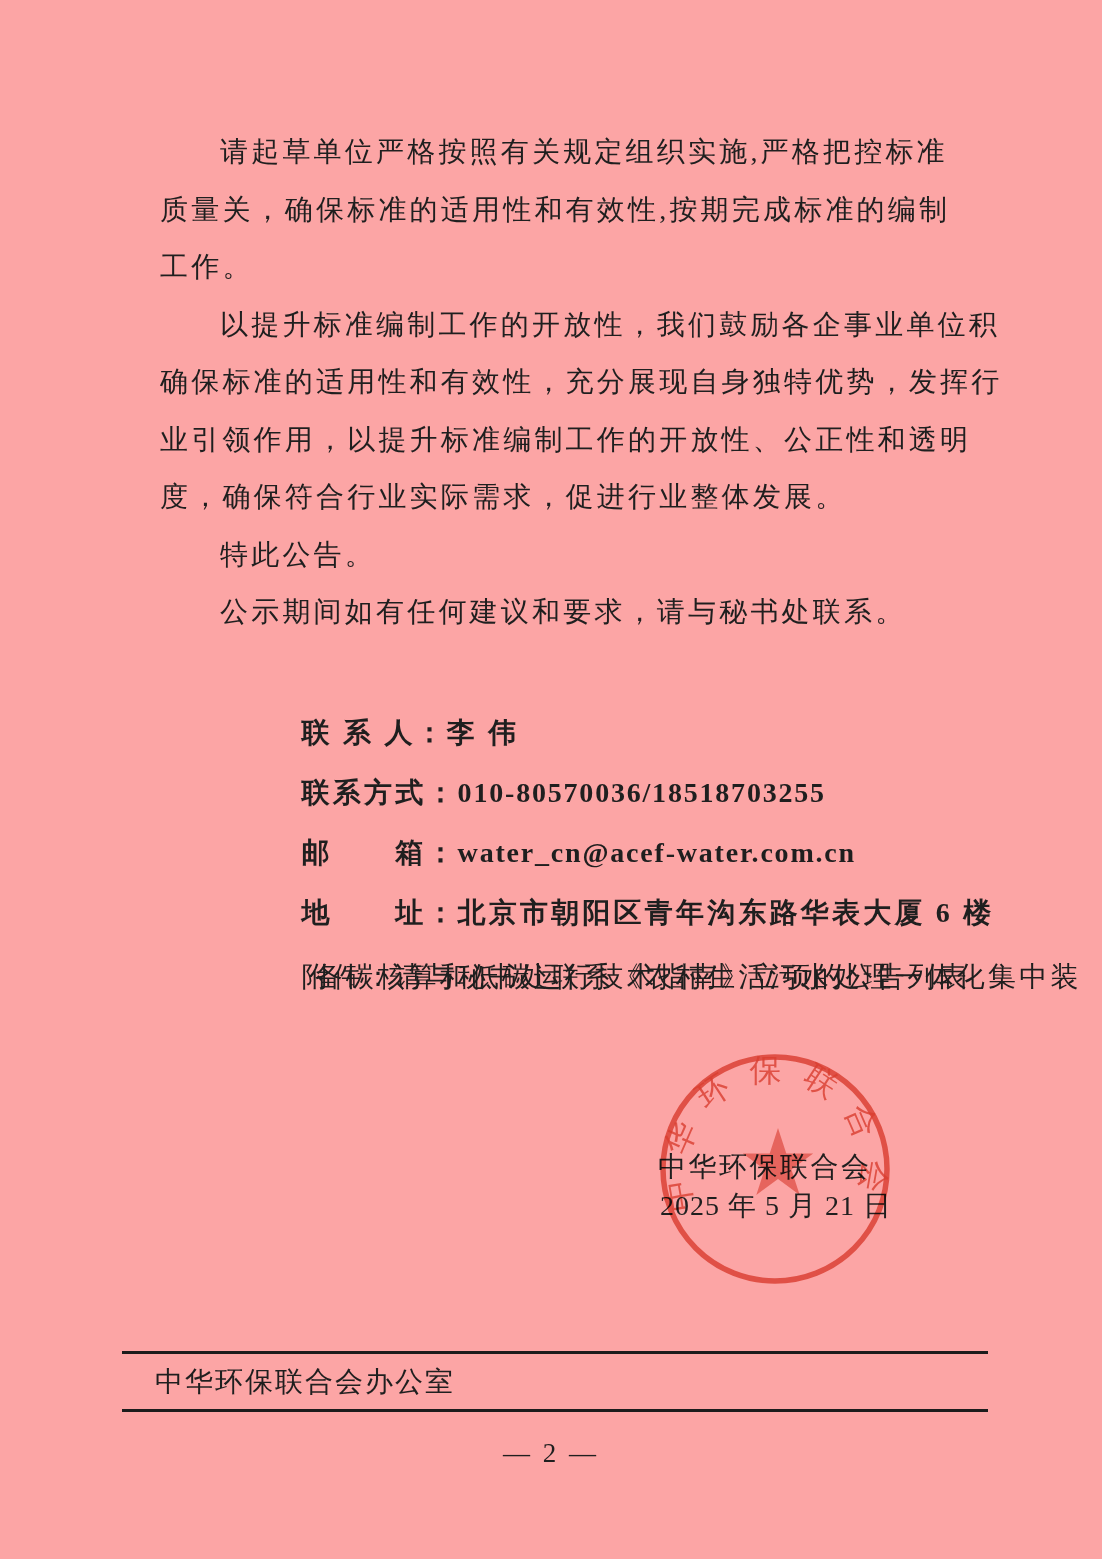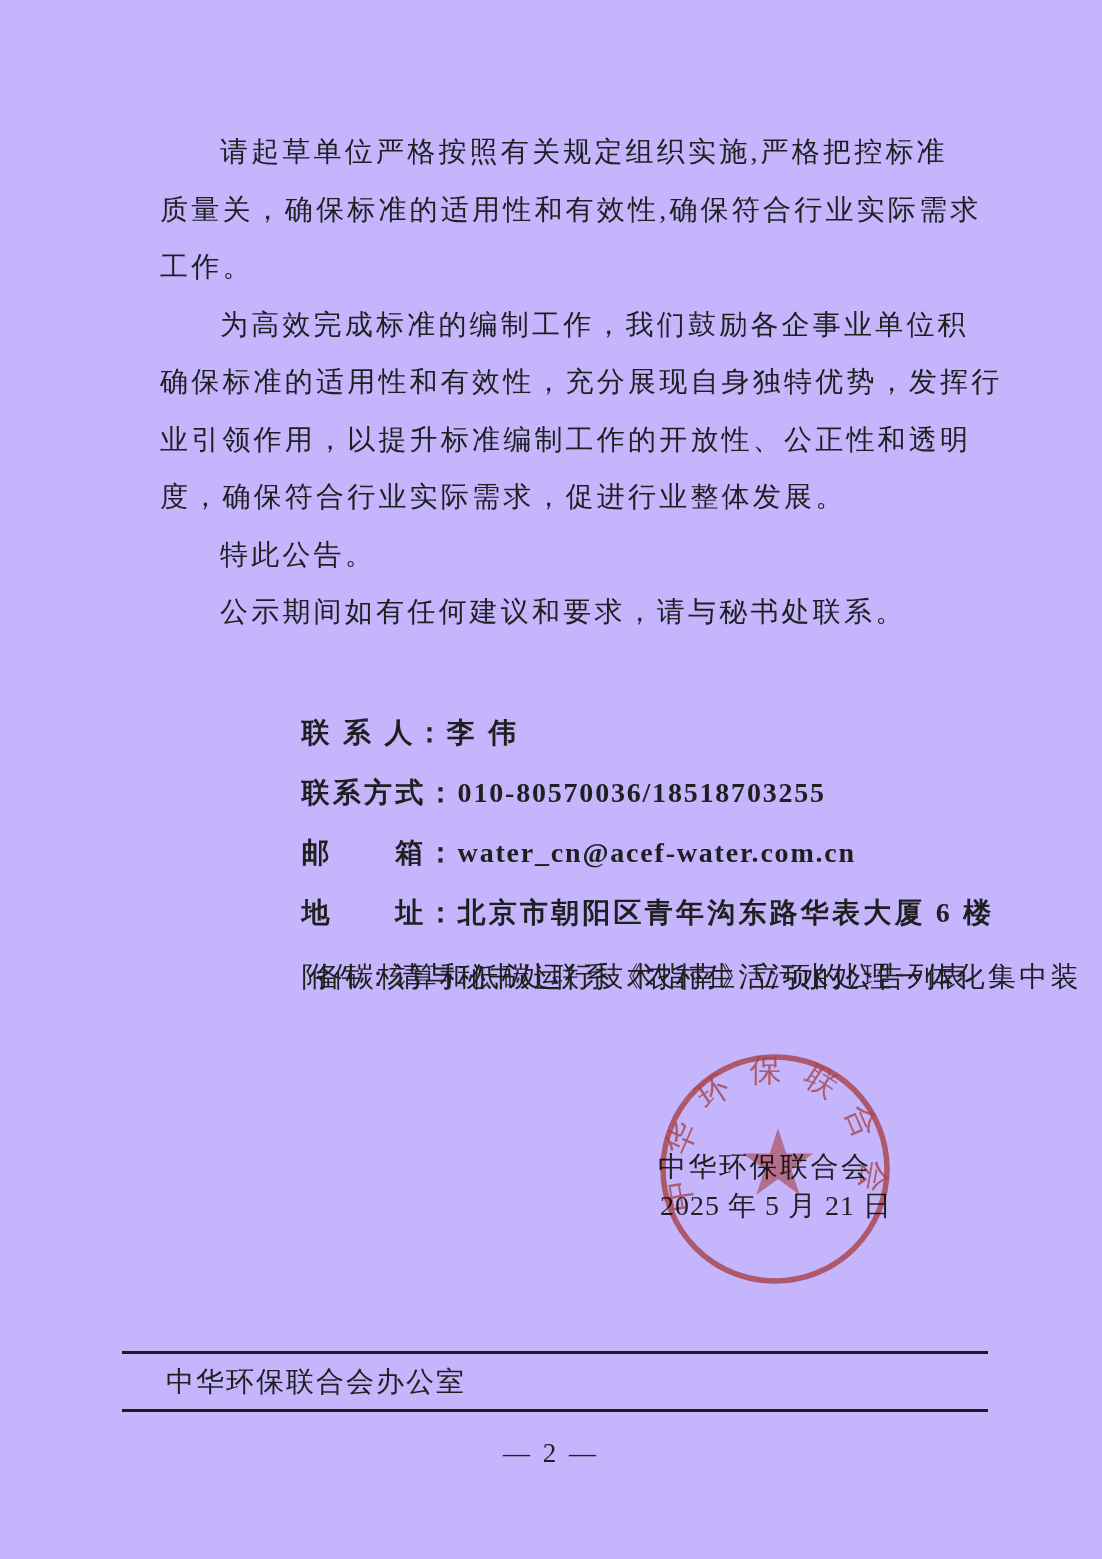--- a/index.html
+++ b/index.html
@@ -4,21 +4,21 @@
 <style>
   html,body{margin:0;padding:0;}
   body{
     background:#e8e8e8;
     font-family:"Liberation Serif","DejaVu Serif",serif;
   }
   .page{
     position:relative;
     width:1102px;height:1559px;
     margin:0 auto;
-    background:#c4b5fd;
+    background:#fca5a5;
     color:#1f1f1f;
     overflow:hidden;
   }
   
   .content{
     position:absolute;left:160px;top:123px;width:810px;
   }
   .ln{
     font-size:28px;
     letter-spacing:3.2px;
@@ -52,39 +52,39 @@
     opacity:.92;
     z-index:3;
   }
   
   .rule{
     position:absolute;left:122px;width:866px;height:3px;background:#1c1c1c;
   }
   .rule-top{top:1351px;}
   .rule-bottom{top:1409px;}
   .footer-row{
-    position:absolute;left:166px;top:1362px;width:800px;
+    position:absolute;left:155px;top:1362px;width:800px;
     display:flex;justify-content:space-between;align-items:center;
     font-size:28px;letter-spacing:2px;line-height:40px;white-space:pre;
   }
   .page-number{
     position:absolute;left:0;top:1438px;width:1102px;
     text-align:center;font-size:27px;letter-spacing:3px;white-space:pre;
   }
 </style>
 </head>
 <body>
 
 <div class="page">
 
   <div class="content">
     <div class="ln indent">请起草单位严格按照有关规定组织实施,严格把控标准</div>
-    <div class="ln">质量关，确保标准的适用性和有效性,确保符合行业实际需求</div>
+    <div class="ln">质量关，确保标准的适用性和有效性,按期完成标准的编制</div>
     <div class="ln">工作。</div>
-    <div class="ln indent">为高效完成标准的编制工作，我们鼓励各企事业单位积</div>
+    <div class="ln indent">以提升标准编制工作的开放性，我们鼓励各企事业单位积</div>
     <div class="ln">确保标准的适用性和有效性，充分展现自身独特优势，发挥行</div>
     <div class="ln">业引领作用，以提升标准编制工作的开放性、公正性和透明</div>
     <div class="ln">度，确保符合行业实际需求，促进行业整体发展。</div>
     <div class="ln indent">特此公告。</div>
     <div class="ln indent">公示期间如有任何建议和要求，请与秘书处联系。</div>
 
     <div class="contact">
       <div class="ln">
         <span>联 系 人：</span><span>李 伟</span>
       </div>

